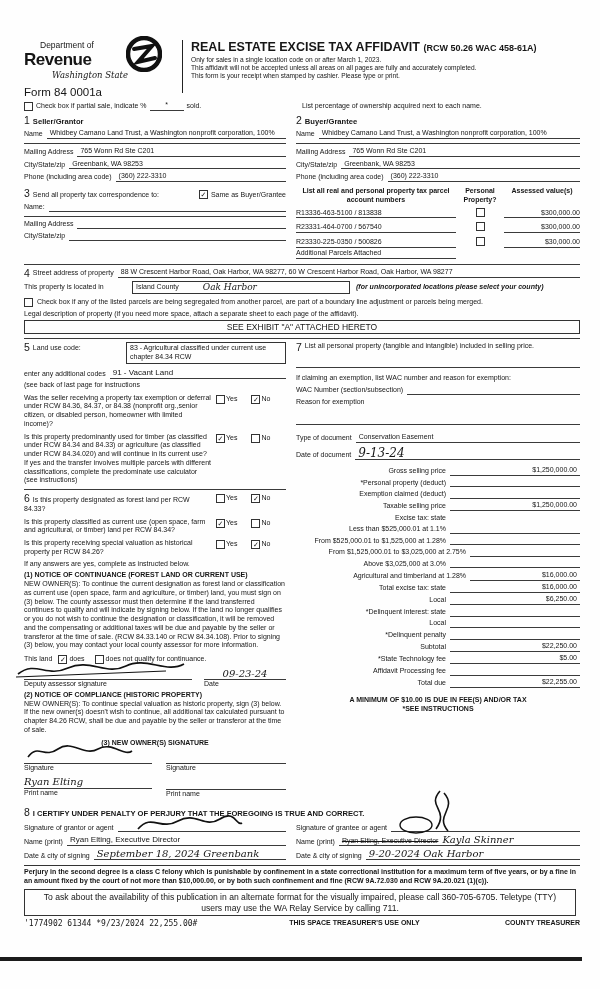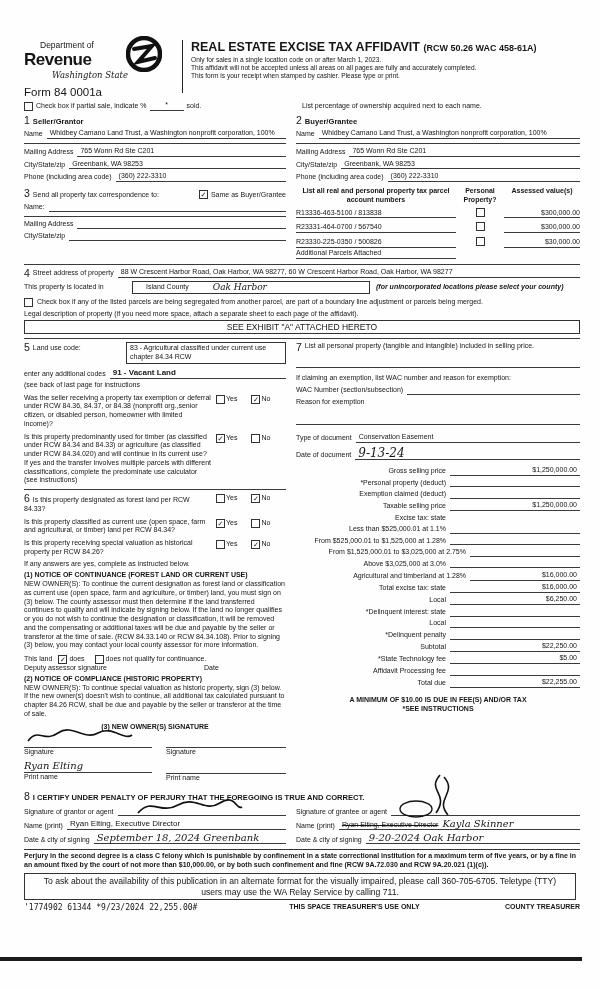--- a/index.html
+++ b/index.html
@@ -172,21 +172,21 @@
 
   <div class="rule" style="margin-top:5px;"></div>
   <div>
     <div class="frow" style="margin-top:3px;">
       <span class="secnum">4</span>
       <span class="lbl">Street address of property</span>
       <span class="val">88 W Crescent Harbor Road, Oak Harbor, WA 98277, 60 W Crescent Harbor Road, Oak Harbor, WA 98277</span>
     </div>
     <div class="row" style="margin-top:3px;align-items:center;">
       <span style="width:108px;">This property is located in</span>
-      <span class="boxed" style="width:210px;display:flex;align-items:flex-end;padding:1px 13px;">
+      <span class="boxed" style="width:210px;display:flex;align-items:flex-end;padding:1px 3px;">
         <span>Island County</span>
         <span class="hand-sm" style="margin-left:24px;">Oak Harbor</span>
       </span>
       <span class="b i" style="padding-left:6px;">(for unincorporated locations please select your county)</span>
     </div>
     <div class="row" style="margin-top:4px;align-items:flex-start;">
       <span class="cb"></span>
       <span style="padding-left:4px;">Check box if any of the listed parcels are being segregated from another parcel, are part of a boundary line adjustment or parcels being merged.</span>
     </div>
     <div style="margin-top:3px;">Legal description of property (if you need more space, attach a separate sheet to each page of the affidavit).</div>
@@ -198,21 +198,21 @@
     <div class="lcol">
       <div>
         <div class="row" style="align-items:flex-start;">
           <span class="secnum">5</span>
           <span style="padding-top:2px;">Land use code:</span>
           <span class="grow"></span>
           <span class="boxed" style="width:152px;padding:1px 3px;">83 - Agricultural classified under current use chapter 84.34 RCW</span>
         </div>
         <div class="frow" style="margin-top:4px;">
           <span class="lbl">enter any additional codes</span>
-          <span class="val" style="font-size:8px;font-weight:bold;">91 - Vacant Land</span>
+          <span class="val" style="font-size:8px;">91 - Vacant Land</span>
         </div>
         <div style="margin-top:2px;">(see back of last page for instructions</div>
         <div class="qrow">
           <span class="qtext">Was the seller receiving a property tax exemption or deferral under RCW 84.36, 84.37, or 84.38 (nonprofit org.,senior citizen, or disabled person, homeowner with limited income)?</span>
           <span class="yn">
             <span class="ynopt">
                 <span class="cb"></span>
                 <span>Yes</span>
               </span>
             <span class="ynopt">
@@ -280,20 +280,29 @@
         <div style="margin-top:3px;">If any answers are yes, complete as instructed below.</div>
         <div class="b" style="margin-top:3px;">(1) NOTICE OF CONTINUANCE (FOREST LAND OR CURRENT USE)</div>
         <div>NEW OWNER(S):  To continue the current designation as forest land or classification as current use (open space, farm and agriculture, or timber) land, you must sign on (3) below.  The county assessor must then determine if the land transferred continues to qualify and will indicate by signing below. If the land no longer qualifies or you do not wish to continue the designation or classification, it will be removed and the compensating or additional taxes will be due and payable by the seller or transferor at the time of sale. (RCW 84.33.140 or RCW 84.34.108).  Prior to signing (3) below, you may contact your local county assessor for more information.</div>
 
         <div class="row" style="margin-top:5px;align-items:flex-end;position:relative;">
           <span>This land</span>
           <span class="cb" style="margin:0 2px 0 6px;">✓</span>
           <span>does</span>
           <span class="cb" style="margin:0 2px 0 10px;"></span>
           <span>does not qualify for continuance.</span>
+        </div>
+        <div class="row" style="align-items:flex-end;position:relative;height:16px;">
+          <svg class="sigscrib" style="left:-8px;top:-6px;" width="170" height="22" viewBox="0 0 170 22">
+            <path d="M2 16 C20 2 30 20 52 10 S 90 18 110 8 S 150 16 168 6" fill="none" stroke="#111" stroke-width="1.6"></path>
+            <path d="M0 19 L150 13" fill="none" stroke="#111" stroke-width="1.2"></path>
+          </svg>
+          <span class="uline" style="width:168px;"></span>
+          <span style="width:12px;"></span>
+          <span class="uline grow c hand">09-23-24</span>
         </div>
         <div class="row">
           <span style="width:180px;">Deputy assessor signature</span>
           <span>Date</span>
         </div>
         <div class="b" style="margin-top:2px;">(2) NOTICE OF COMPLIANCE (HISTORIC PROPERTY)</div>
         <div>NEW OWNER(S):  To continue special valuation as historic property, sign (3) below.  If the new owner(s) doesn't wish to continue, all additional tax calculated pursuant to chapter 84.26 RCW, shall be due and payable by the seller or transferor at the time of sale.</div>
         <div class="b c" style="margin-top:4px;position:relative;">(3) NEW OWNER(S) SIGNATURE</div>
 
         <div class="row" style="margin-top:8px;">

